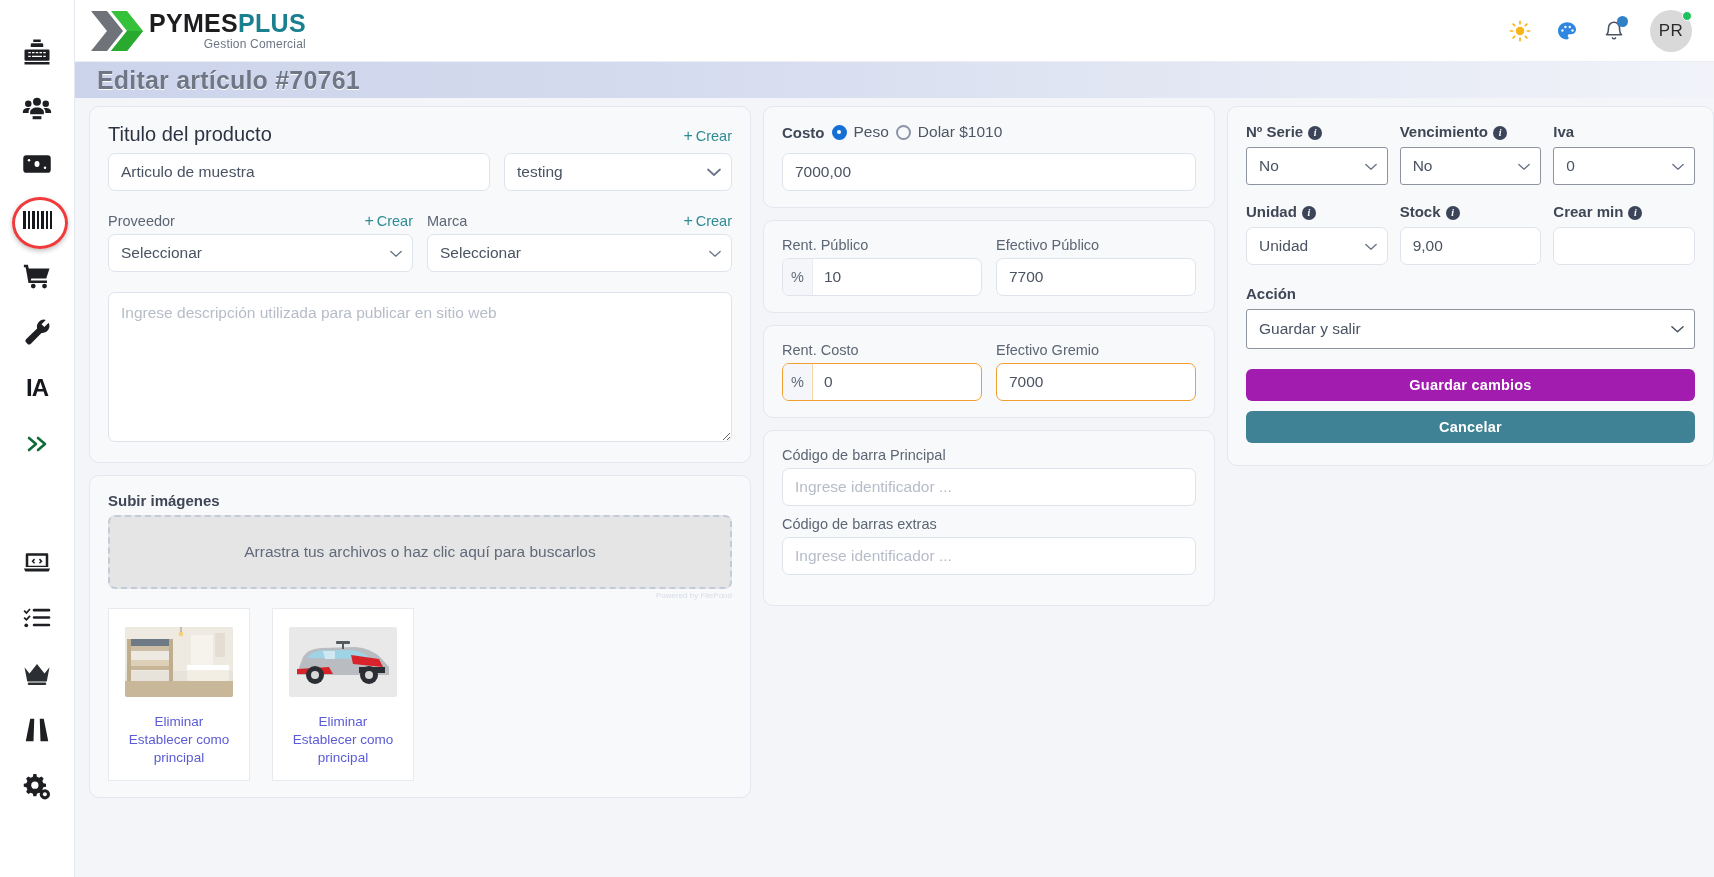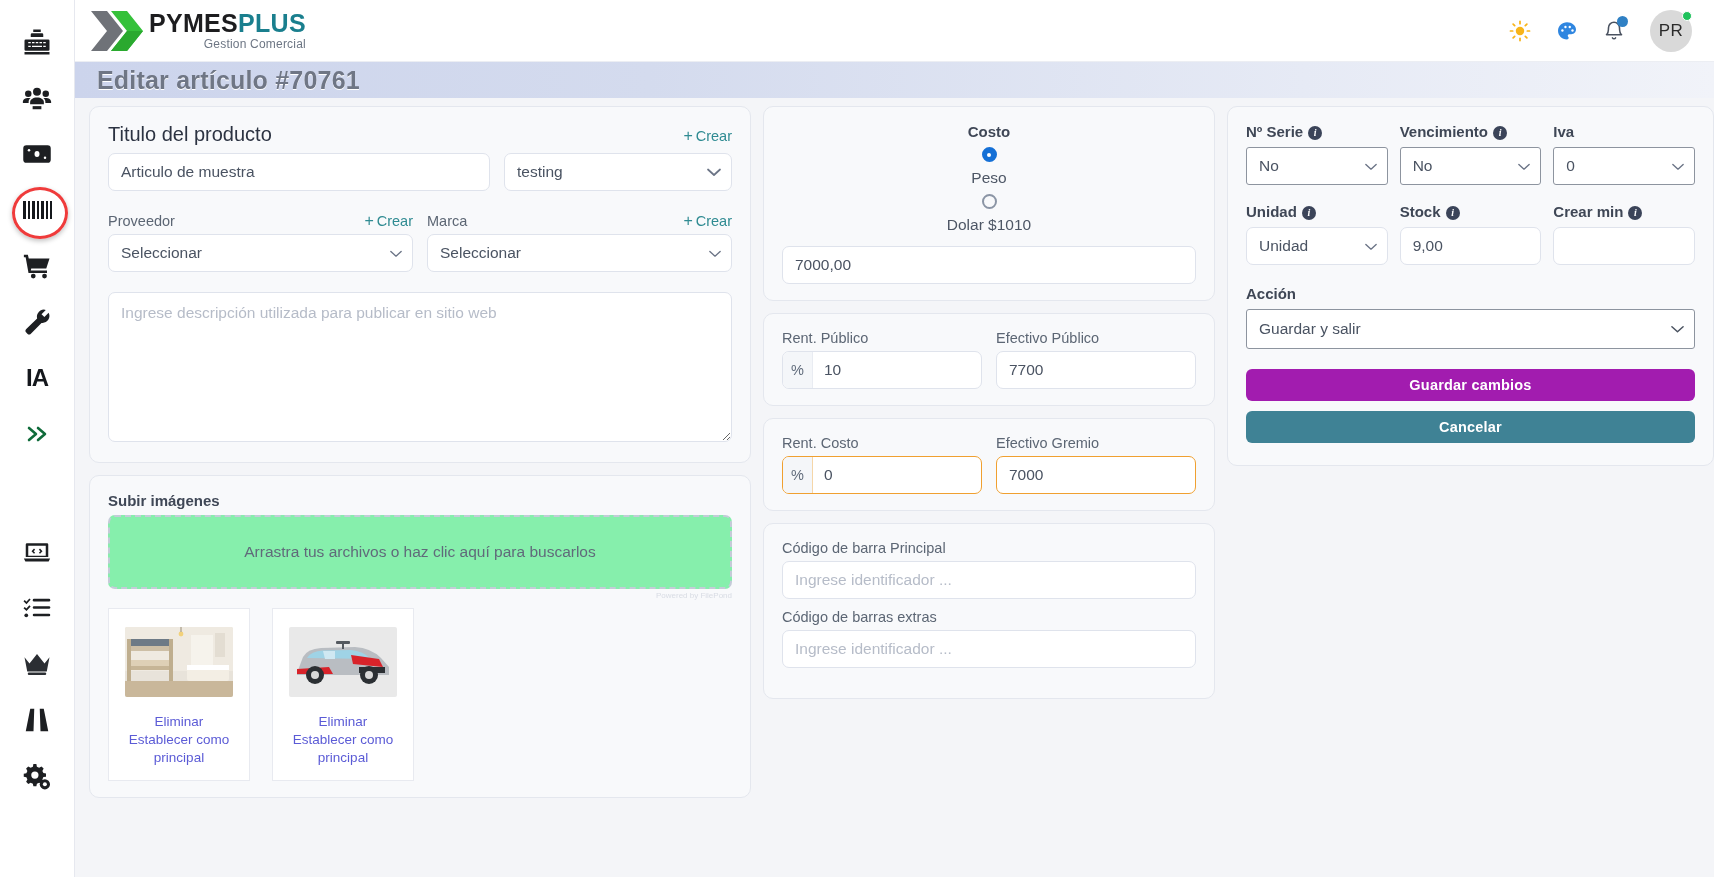--- a/index.html
+++ b/index.html
@@ -10,21 +10,21 @@
     overflow: hidden;
   }
   .app { position: relative; width: 1714px; height: 877px; display: flex; }
 
   
   .sidebar {
     width: 75px; height: 877px;
     background: #ffffff;
     border-right: 1px solid #e6e8ef;
     display: flex; flex-direction: column; align-items: center;
-    padding-top: 14px;
+    padding-top: 24px;
     flex: 0 0 75px;
     position: relative; z-index: 5;
   }
   .side-item {
     width: 56px; height: 56px;
     display: flex; align-items: center; justify-content: center;
     color: #2b2b2b;
     cursor: pointer;
     position: relative;
   }
@@ -160,41 +160,41 @@
     background: #f4f6f9; color: #606b7b; font-size: 14.5px;
     border-right: 1px solid #e9ecf2;
   }
   .pct-group.orange .pct-sign { border-right-color: #f5d6a8; }
   .pct-group input {
     flex: 1; min-width: 0; height: 36px; border: none; outline: none;
     font-size: 15.5px; color: #4a5362; padding: 0 11px; font-family: inherit; background: transparent;
   }
 
   
-  .radio-line { display: flex; align-items: center; gap: 7px; flex-direction: column; }
+  .radio-line { display: flex; align-items: center; gap: 7px; }
   .radio { width: 15px; height: 15px; border-radius: 50%; border: 2px solid #8b95a5; display:inline-block; position: relative; cursor:pointer;}
   .radio.on { border-color: #1570d6; background: #1570d6; }
   .radio.on::after { content:""; position:absolute; left:3.5px; top:3.5px; width:4px;height:4px;border-radius:50%;background:#fff;}
   .radio-lbl { font-size: 15.5px; color: #4d5665; }
 
   
   .info-i {
     display: inline-flex; align-items: center; justify-content: center;
     width: 14px; height: 14px; border-radius: 50%;
     background: #3b4459; color: #fff;
     font-size: 10px; font-weight: bold; font-style: italic;
     margin-left: 5px; vertical-align: middle; cursor: pointer;
     font-family: "Liberation Serif", serif;
   }
 
   
   .drop {
     border: 2px dashed #c4cbd8; border-radius: 7px;
     height: 74px; display: flex; align-items: center; justify-content: center;
-    color: #606a7a; font-size: 15.5px; background: #86efac; cursor: pointer;
+    color: #606a7a; font-size: 15.5px; background: #e5e5e5; cursor: pointer;
     margin-top: 5px;
   }
   .powered { text-align: right; font-size: 8px; color: #d8dce4; margin-top: 2px; }
 
   .thumbs { display: flex; gap: 22px; margin-top: 8px; }
   .thumb-card {
     width: 142px; background: #fff;
     border: 1px solid #e8eaf0; border-radius: 0;
     padding: 14px 8px 12px; text-align: center;
   }

